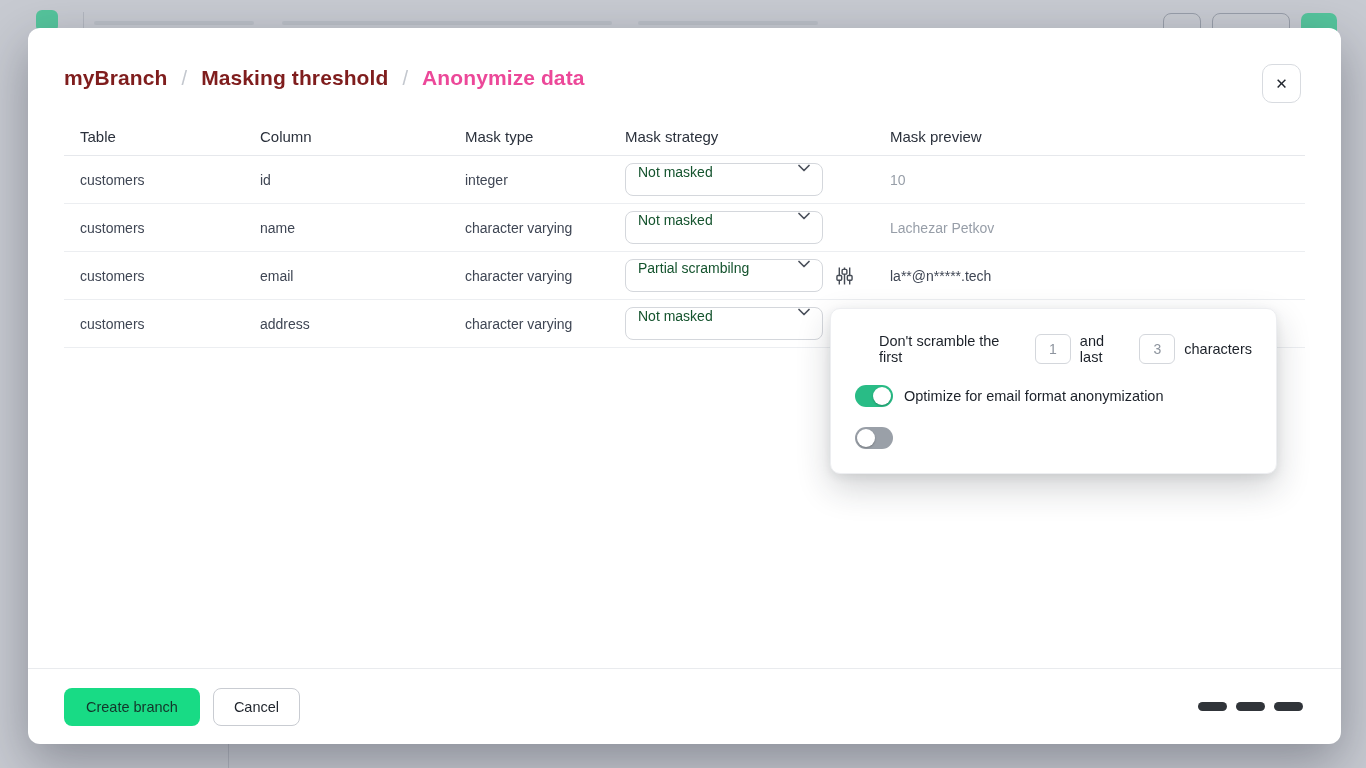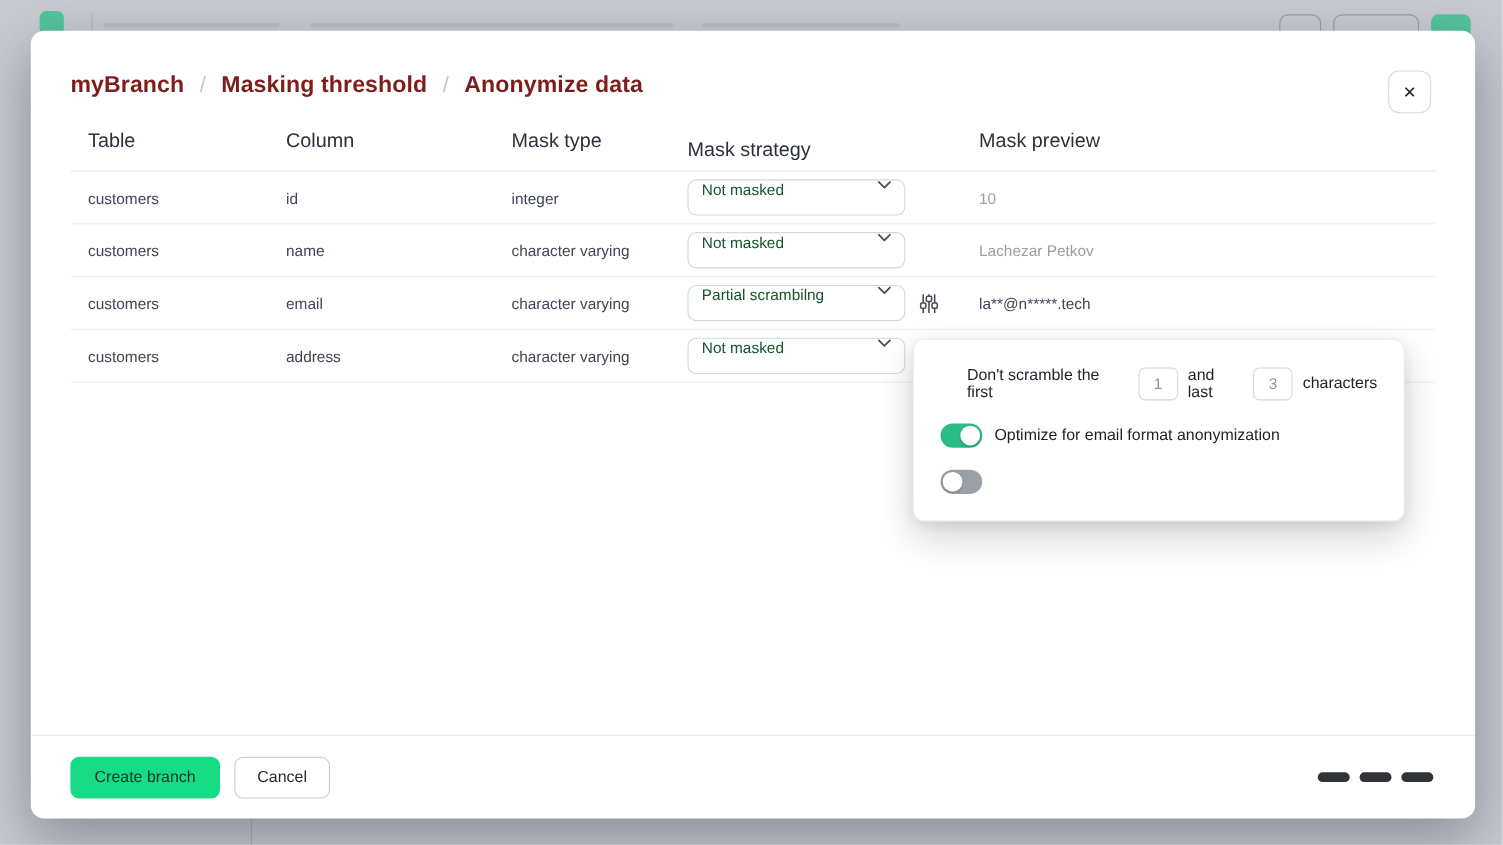--- a/index.html
+++ b/index.html
@@ -30,32 +30,32 @@
     position:absolute; left:28px; top:28px; width:1313px; height:716px;
     background:#ffffff; border-radius:12px;
     box-shadow:0 18px 50px rgba(25,30,42,.35);
     display:flex; flex-direction:column; z-index:10;
   }
 
   .modal-header { position:relative; padding:38px 36px 0 36px; }
   .breadcrumb { font-size:21px; font-weight:700; letter-spacing:.1px; display:flex; align-items:baseline; gap:14px; }
   .crumb-muted { color:#7f1d1d; }
   .crumb-sep { color:#c3c7ce; font-weight:400; font-size:20px; }
-  .crumb-active { color:#7f1d1d; }
+  .crumb-active { color:#ec4899; }
   .close-btn {
     position:absolute; top:36px; right:40px; width:39px; height:39px;
     border:1px solid #d8dbe0; border-radius:10px; background:#fff;
     display:flex; align-items:center; justify-content:center;
     font-size:15px; color:#22272f; cursor:pointer;
   }
 
   
   .mask-table { margin:28px 36px 0 36px; font-size:14px; }
-  .thead { display:flex; height:38px; border-bottom:1px solid #e6e8ec;
-           color:#2b313c; font-size:18px; }
+  .thead { display:flex; align-items:center; height:38px; border-bottom:1px solid #e6e8ec;
+           color:#2b313c; font-size:15px; }
   .trow  { display:flex; align-items:center; height:48px; border-bottom:1px solid #eceef1; color:#3f4654; }
   .c1 { width:196px; padding-left:16px; }
   .c2 { width:205px; }
   .c3 { width:160px; }
   .c4 { width:265px; display:flex; align-items:center; }
   .c5 { flex:1; color:#979ea8; }
   .c5.dark { color:#3f4654; }
 
   .select {
     width:198px; height:33px; border:1px solid #d4d7dc; border-radius:8px;

